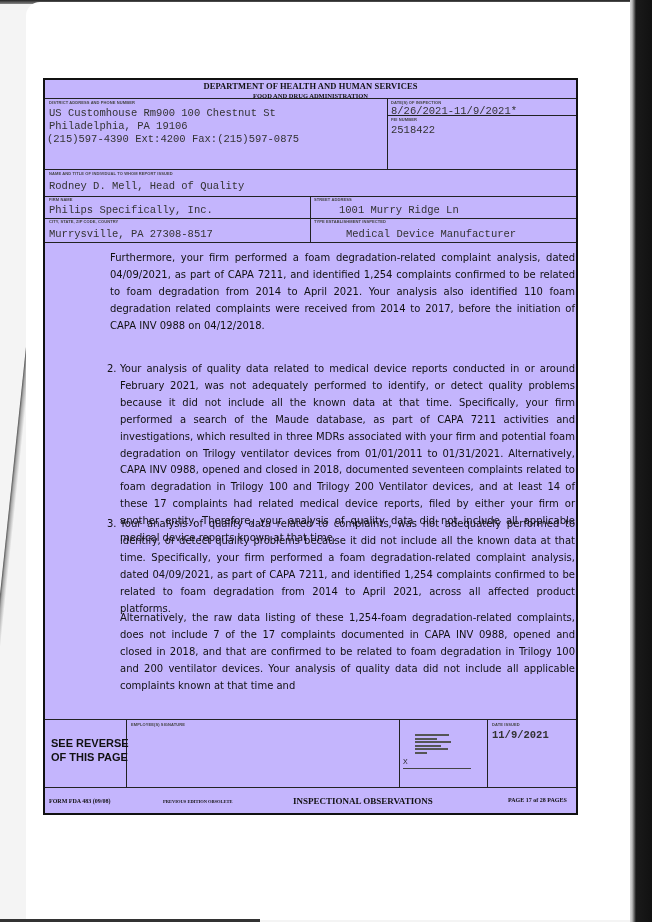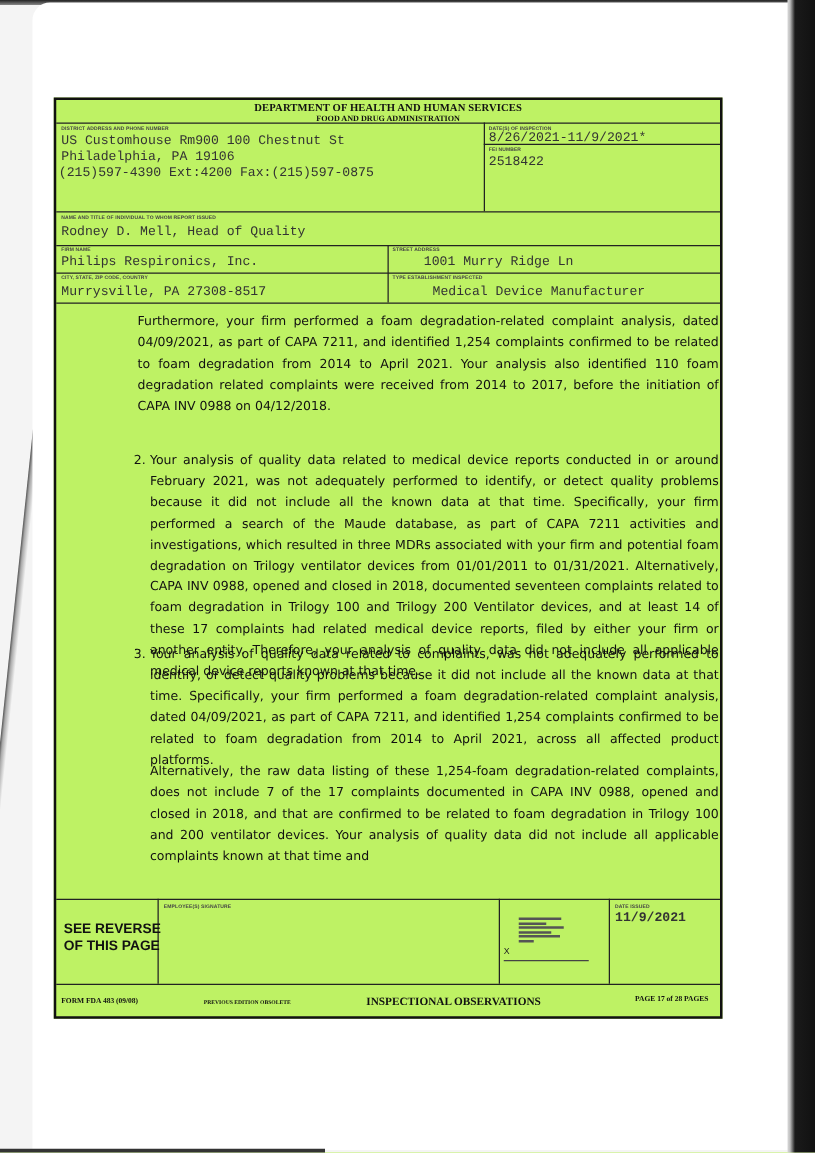--- a/index.html
+++ b/index.html
@@ -2,21 +2,21 @@
 <html><head>
 <meta charset="utf-8">
 <style>
   html,body{margin:0;padding:0;}
   body{width:652px;height:922px;position:relative;overflow:hidden;background:#f4f4f4;font-family:"Liberation Sans",sans-serif;}
   .scan-edge-right{position:absolute;right:0;top:0;width:22px;height:922px;background:linear-gradient(to right,#d9d9d9 0,#bfbfbf 2px,#1a1a1a 6px,#111 100%);}
   .scan-edge-top{position:absolute;left:0;top:0;width:652px;height:4px;background:linear-gradient(to bottom,#222,#888);}
   .scan-edge-bottom{position:absolute;left:0;bottom:0;width:260px;height:3px;background:#333;}
   .page{position:absolute;left:26px;top:2px;width:605px;height:918px;background:#ffffff;border-top-left-radius:14px;}
   .page-fold{position:absolute;left:14px;top:6px;width:18px;height:910px;background:linear-gradient(to right,#555 0,#aaa 2px,transparent 6px);transform:skewX(-6deg);}
-  .form{position:absolute;left:43px;top:78px;width:535px;height:737px;border:2px solid #111;box-sizing:border-box;background:#bef264;}
+  .form{position:absolute;left:43px;top:78px;width:535px;height:737px;border:2px solid #111;box-sizing:border-box;background:#c4b5fd;}
   .hline{position:absolute;left:0;right:0;border-top:1.5px solid #222;}
   .vline{position:absolute;border-left:1.5px solid #222;}
   .hdr{position:absolute;left:0;right:0;top:2px;text-align:center;font-family:"Liberation Serif",serif;font-weight:bold;color:#111;line-height:9px;}
   .hdr .l1{font-size:8.5px;letter-spacing:0.1px;}
   .hdr .l2{font-size:6.5px;}
   .flabel{position:absolute;font-size:4px;font-weight:bold;color:#444;text-transform:uppercase;letter-spacing:0.1px;white-space:nowrap;}
   .fval{position:absolute;font-family:"Liberation Mono",monospace;font-size:10.5px;color:#333;white-space:nowrap;line-height:12px;}
   .body-text{position:absolute;font-family:"DejaVu Sans",sans-serif;font-size:10px;color:#111;line-height:16.9px;text-align:justify;}
   .num{position:absolute;font-family:"DejaVu Sans",sans-serif;font-size:10px;color:#111;}
   .see-reverse{position:absolute;font-weight:bold;font-size:11px;line-height:14px;color:#111;}
@@ -58,21 +58,21 @@
 
   <div class="flabel" style="left:346px;top:20px;">DATE(S) OF INSPECTION</div>
   <div class="fval" style="left:346px;top:25px;">8/26/2021-11/9/2021*</div>
   <div class="flabel" style="left:346px;top:37px;">FEI NUMBER</div>
   <div class="fval" style="left:346px;top:44px;">2518422</div>
 
   <div class="flabel" style="left:4px;top:91px;">NAME AND TITLE OF INDIVIDUAL TO WHOM REPORT ISSUED</div>
   <div class="fval" style="left:4px;top:100px;">Rodney D. Mell, Head of Quality</div>
 
   <div class="flabel" style="left:4px;top:117px;">FIRM NAME</div>
-  <div class="fval" style="left:4px;top:124px;">Philips Respironics, Inc.</div>
+  <div class="fval" style="left:4px;top:124px;">Philips Specifically, Inc.</div>
   <div class="flabel" style="left:269px;top:117px;">STREET ADDRESS</div>
   <div class="fval" style="left:269px;top:124px;margin-left:25px;">1001 Murry Ridge Ln</div>
 
   <div class="flabel" style="left:4px;top:139px;">CITY, STATE, ZIP CODE, COUNTRY</div>
   <div class="fval" style="left:4px;top:148px;">Murrysville, PA 27308-8517</div>
   <div class="flabel" style="left:269px;top:139px;">TYPE ESTABLISHMENT INSPECTED</div>
   <div class="fval" style="left:269px;top:148px;padding-left:32px;">Medical Device Manufacturer</div>
 
   <div class="body-text" style="left:65px;top:170px;width:465px;">Furthermore, your firm performed a foam degradation-related complaint analysis, dated 04/09/2021, as part of CAPA 7211, and identified 1,254 complaints confirmed to be related to foam degradation from 2014 to April 2021. Your analysis also identified 110 foam degradation related complaints were received from 2014 to 2017, before the initiation of CAPA INV 0988 on 04/12/2018.</div>
 

